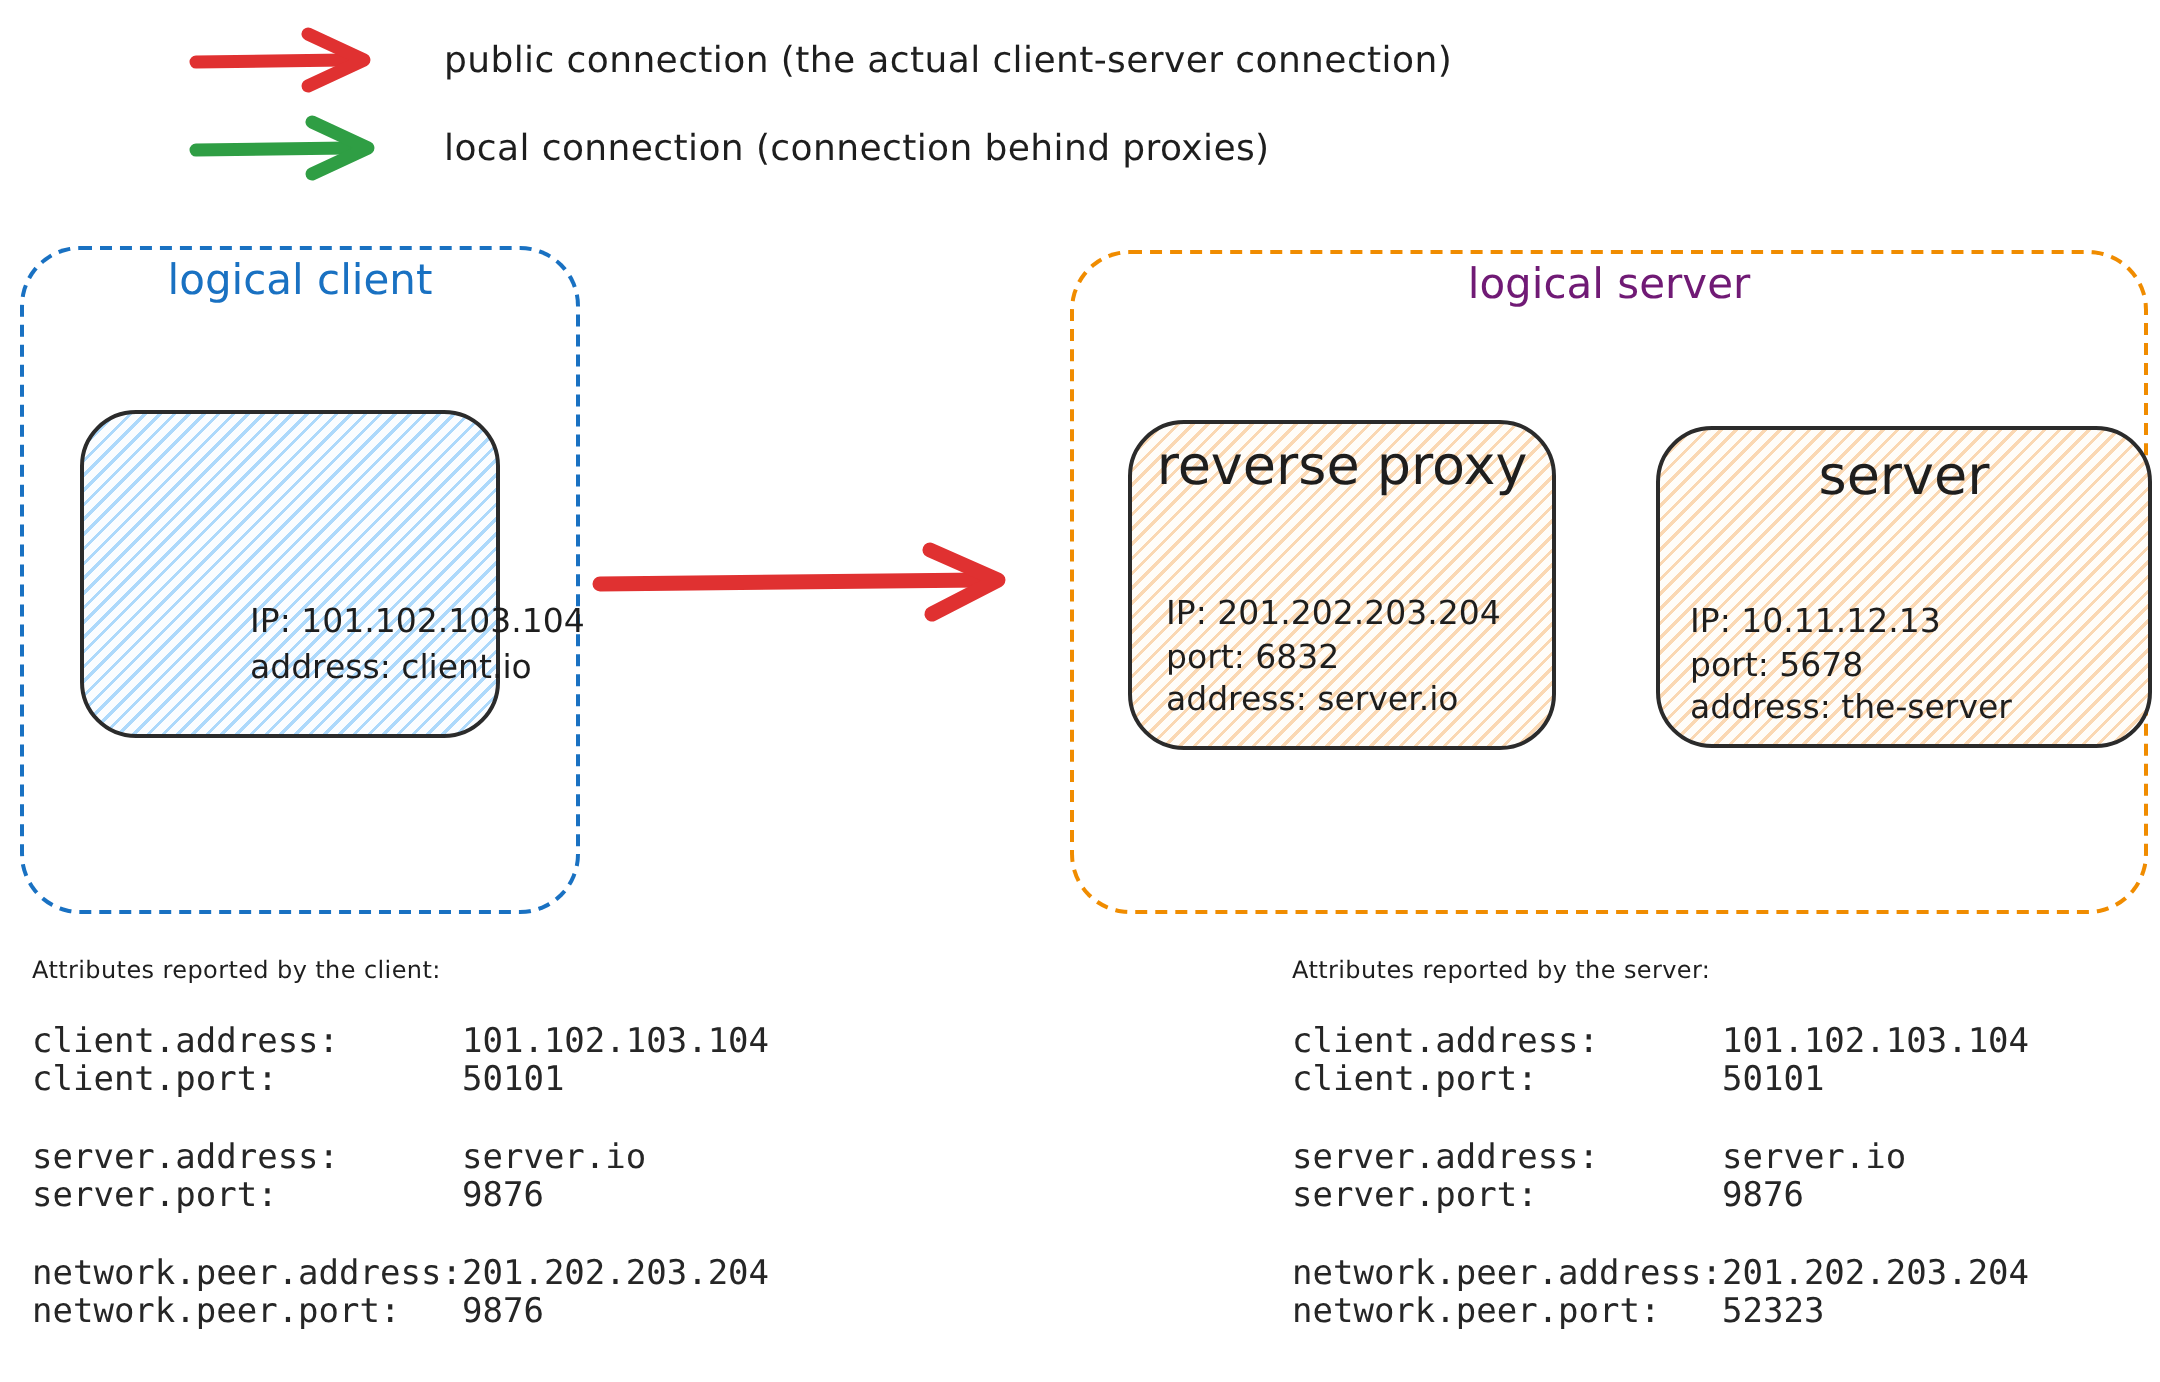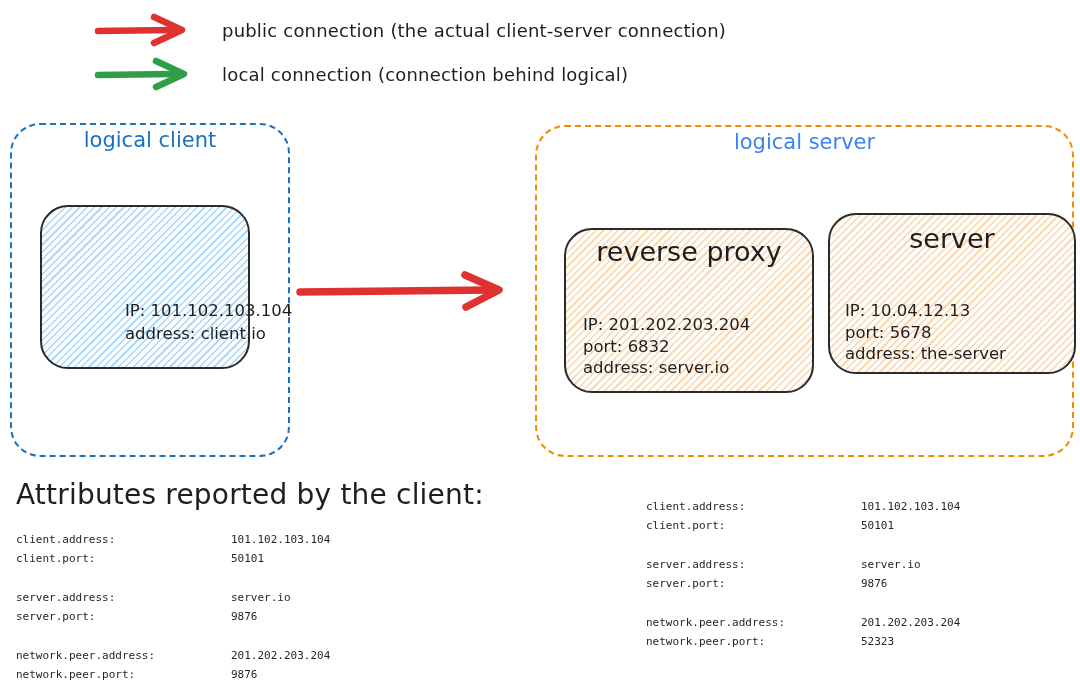--- a/index.html
+++ b/index.html
@@ -11,47 +11,47 @@
   .legend-row .lbl{margin-left:20px;font-size:18px;letter-spacing:.2px;white-space:nowrap;}
   #legend-public{left:92px;top:12px;}
   #legend-local{left:92px;top:56px;}
 
   
   .group{position:absolute;border-radius:30px;}
   .group-label{position:absolute;top:3px;left:0;right:0;text-align:center;font-size:21px;white-space:nowrap;}
   #logical-client{left:10px;top:123px;width:276px;height:330px;border:2.5px dashed #1971c2;}
   #logical-client .group-label{color:#1971c2;}
   #logical-server{left:535px;top:125px;width:535px;height:328px;border:2.5px dashed #f08c00;}
-  #logical-server .group-label{color:#3b82f6;}
+  #logical-server .group-label{color:#701a75;}
 
   
   .node{position:absolute;border:2px solid #2b2b2b;border-radius:28px;box-sizing:border-box;}
   .node .title{text-align:center;font-size:27px;line-height:1.2;margin-top:8px;}
   .node .details{position:absolute;font-size:16.5px;white-space:nowrap;}
   .hatch-blue{background:
       repeating-linear-gradient(135deg, rgba(147,205,250,.75) 0 1.6px, rgba(0,0,0,0) 1.6px 5.2px),
       #fbfdff;}
   .hatch-orange{background:
       repeating-linear-gradient(135deg, rgba(248,196,141,.65) 0 1.6px, rgba(0,0,0,0) 1.6px 5.2px),
       #fffdf9;}
 
   #client-node{left:28px;top:80px;width:210px;height:164px;}
   #client-node .details{left:40px;top:92px;line-height:23px;margin-left:43px;}
-  #proxy-node{left:27px;top:101px;width:250px;height:165px;}
+  #proxy-node{left:27px;top:83px;width:214px;height:165px;}
   #proxy-node .title{margin-top:6px;}
   #proxy-node .details{left:17px;top:84px;line-height:21.5px;}
   #server-node{left:291px;top:86px;width:248px;height:161px;}
   #server-node .details{left:15px;top:85px;line-height:21.5px;}
 
   #main-arrow{position:absolute;left:293px;top:268px;}
 
   
   .attrs{position:absolute;width:430px;}
-  .attrs .heading{font-size:28px;letter-spacing:.2px;white-space:nowrap;}
-  .attrs .rows{margin-top:20px;font-family:"DejaVu Sans Mono", monospace;font-size:11px;color:#262626;}
+  .attrs .heading{font-size:12px;letter-spacing:.2px;white-space:nowrap;}
+  .attrs .rows{margin-top:20px;font-family:"DejaVu Sans Mono", monospace;font-size:17px;color:#262626;}
   .attrs .grp{margin-bottom:21px;}
   .attrs .row{display:flex;line-height:18.5px;white-space:pre;}
   .attrs .k{width:215px;flex:0 0 auto;}
   #client-attrs{left:16px;top:478px;}
   #server-attrs{left:646px;top:478px;}
 </style>
 </head>
 <body>
 
 <div id="canvas">
@@ -65,21 +65,21 @@
     </svg>
     <span class="lbl">public connection (the actual client-server connection)</span>
   </div>
   <div class="legend-row" id="legend-local">
     <svg width="110" height="36">
       <g fill="none" stroke-linecap="round" stroke-linejoin="round" stroke-width="6.5" stroke="#2f9e44">
         <path d="M6 19 L82 18"></path>
         <path d="M64 5 L92 18 L64 31"></path>
       </g>
     </svg>
-    <span class="lbl">local connection (connection behind logical)</span>
+    <span class="lbl">local connection (connection behind proxies)</span>
   </div>
 
   <div class="group" id="logical-client">
     <div class="group-label">logical client</div>
     <div class="node hatch-blue" id="client-node">
       <div class="details">
         <div>IP: 101.102.103.104</div>
         <div>address: client.io</div>
       </div>
     </div>
@@ -100,21 +100,21 @@
       <div class="details">
         <div>IP: 201.202.203.204</div>
         <div>port: 6832</div>
         <div>address: server.io</div>
       </div>
     </div>
 
     <div class="node hatch-orange" id="server-node">
       <div class="title">server</div>
       <div class="details">
-        <div>IP: 10.04.12.13</div>
+        <div>IP: 10.11.12.13</div>
         <div>port: 5678</div>
         <div>address: the-server</div>
       </div>
     </div>
   </div>
 
   <div class="attrs" id="client-attrs">
     <div class="heading">Attributes reported by the client:</div>
     <div class="rows">
       <div class="grp">
@@ -144,20 +144,21 @@
         </div>
         <div class="row">
           <span class="k">network.peer.port:</span>
           <span class="v">9876</span>
         </div>
       </div>
     </div>
   </div>
 
   <div class="attrs" id="server-attrs">
+    <div class="heading">Attributes reported by the server:</div>
     <div class="rows">
       <div class="grp">
         <div class="row">
           <span class="k">client.address:</span>
           <span class="v">101.102.103.104</span>
         </div>
         <div class="row">
           <span class="k">client.port:</span>
           <span class="v">50101</span>
         </div>

